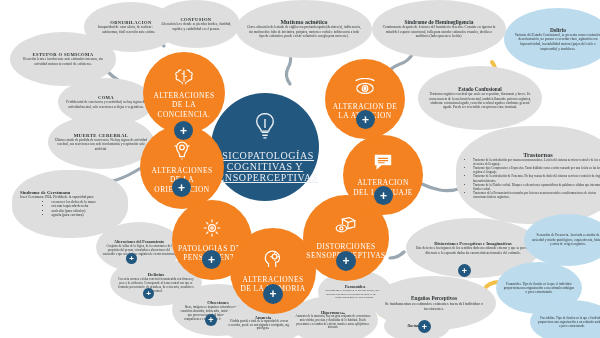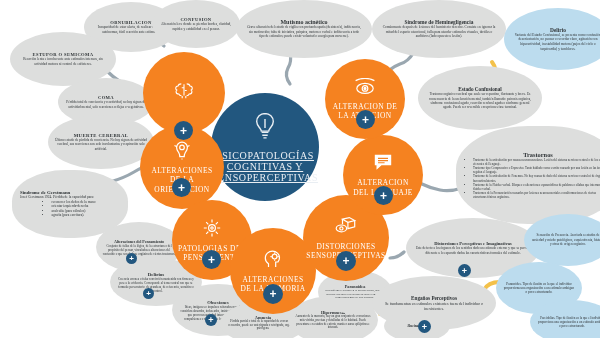--- a/index.html
+++ b/index.html
@@ -107,20 +107,21 @@
 
   <div class="onode" style="left:143px;top:52px;width:82px;height:82px;">
     <span class="oicon">
       <svg width="22" height="18" viewBox="0 0 24 20" fill="none" stroke="#fff" stroke-width="1.2">
         <path d="M9 3.2c-2 0-3.3 1-3.6 2.3-1.6.1-2.6 1.2-2.6 2.5 0 .9.5 1.7 1.2 2.1-.5.5-.8 1.1-.8 1.8 0 1.5 1.3 2.6 3 2.6.4 1.1 1.6 1.9 3 1.9"></path>
         <path d="M15 3.2c2 0 3.3 1 3.6 2.3 1.6.1 2.6 1.2 2.6 2.5 0 .9-.5 1.7-1.2 2.1.5.5.8 1.1.8 1.8 0 1.5-1.3 2.6-3 2.6-.4 1.1-1.6 1.9-3 1.9"></path>
         <path d="M12 3.6v12.6M9.5 7.5h2M13 10.5h2"></path>
         <path d="M10 16.8v2.4M14 16.8v2.4"></path>
       </svg>
     </span>
+    <span class="olabel">ALTERACIONES DE LA CONCIENCIA.</span>
   </div>
   <div class="plus" style="left:174px;top:121px;width:19px;height:19px;font-size:12px;">
     <span>+</span>
   </div>
 
   <div class="onode" style="left:140px;top:125px;width:84px;height:84px;">
     <span class="oicon">
       <svg width="22" height="20" viewBox="0 0 22 20" fill="none" stroke="#fff" stroke-width="1.2">
         <path d="M11 2.2c-3 0-5.4 2.4-5.4 5.3 0 2.4 1.3 3.6 2.2 5.2.8 1.4 1 2.6 1 4h4.4c0-1.4.2-2.6 1-4 .9-1.6 2.2-2.8 2.2-5.2 0-2.9-2.4-5.3-5.4-5.3z"></path>
         <circle cx="11" cy="7.4" r="2.3"></circle>

